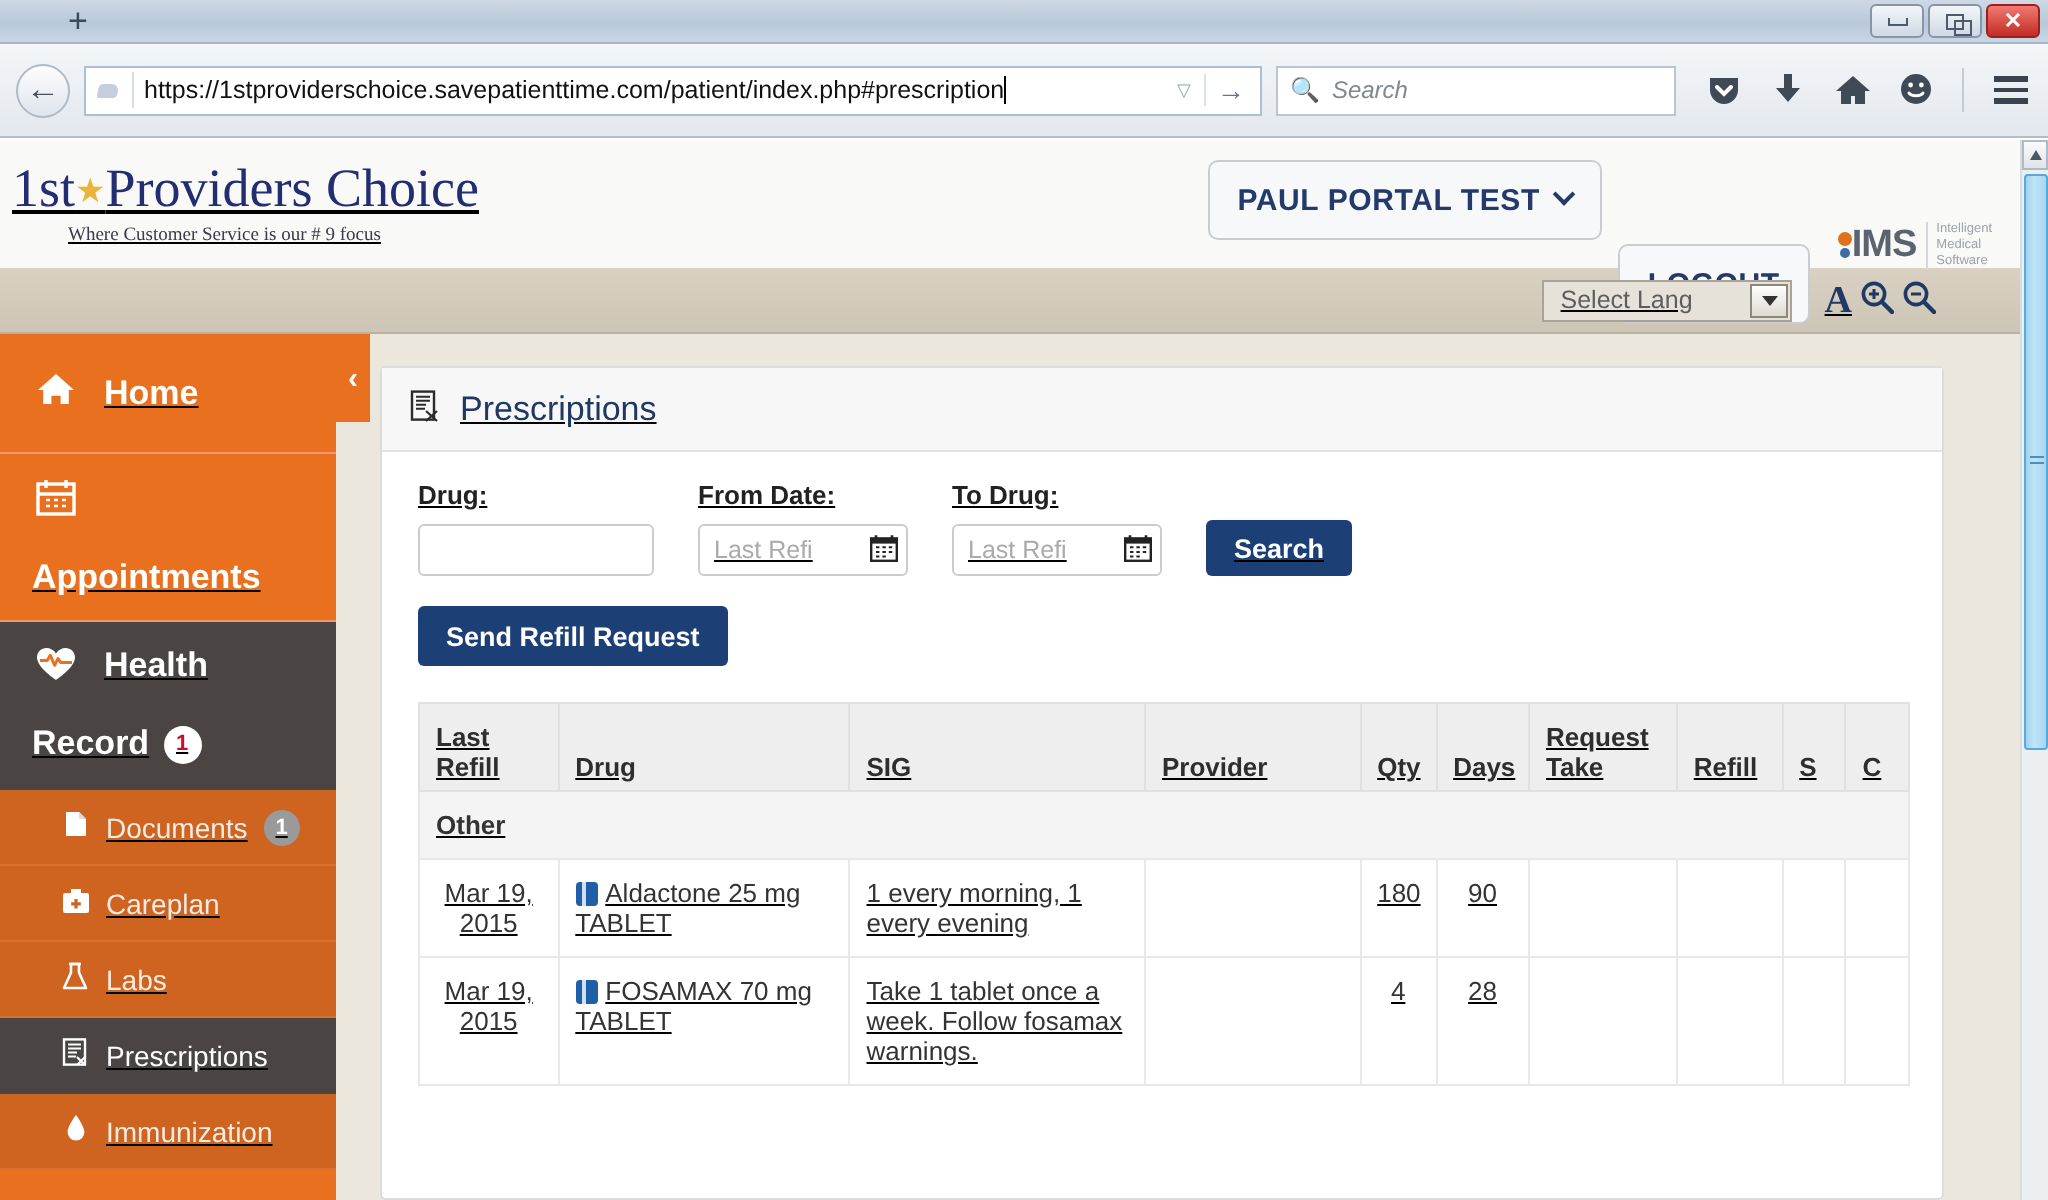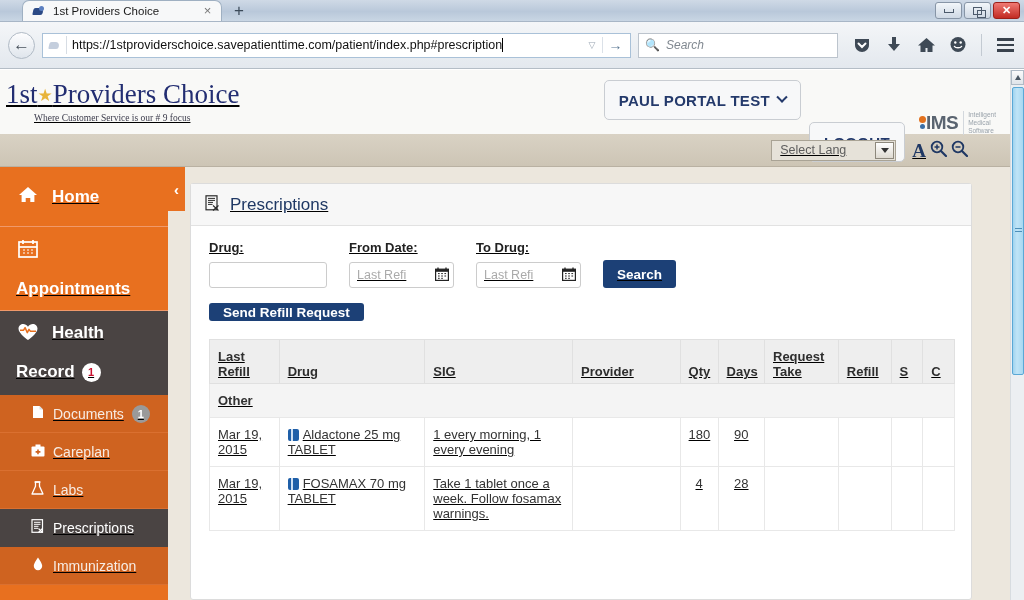--- a/index.html
+++ b/index.html
@@ -345,21 +345,21 @@
   .cal-ico { font-size: 13px; color: #333; }
   .btn-search {
     background: #1c4076; color: #fff; font-weight: bold;
     font-size: 13.5px; border: none; border-radius: 3px;
     height: 28px; padding: 0 14px; cursor: pointer;
   }
   .btn-refill {
     margin-top: 15px;
     background: #1c4076; color: #fff; font-weight: bold;
     font-size: 13.5px; border: none; border-radius: 3px;
-    height: 18px; padding: 0 14px; cursor: pointer;
+    height: 30px; padding: 0 14px; cursor: pointer;
   }
 
   
   table.rx { width: 100%; border-collapse: collapse; margin-top: 18px; table-layout: fixed;}
   table.rx th {
     background: #eeeeee;
     border: 1px solid #e0e0e0;
     font-size: 13px; color: #2e2e2e;
     text-align: left; vertical-align: bottom;
     padding: 9px 8px 4px 8px;
@@ -367,21 +367,21 @@
   }
   table.rx td {
     border: 1px solid #e8e8e8;
     font-size: 13px; color: #333;
     padding: 9px 8px;
     vertical-align: top;
   }
   td.group {
     background: #f4f4f4; font-weight: bold; color: #2e2e2e;
   }
-  td.c-date { color:#4a4a4a;}
+  td.c-date { text-align: center; color:#4a4a4a;}
   td.c-num { text-align: center; }
   .pill-ico {
     display:inline-block; width:11px; height:12px;
     background:#1f5fa8; border-radius:2px; margin-right:4px;
     vertical-align:-2px; position:relative;
   }
   .pill-ico::after{
     content:""; position:absolute; left:3px; top:0; width:2px; height:12px; background:#cfe0f3;
   }
 
@@ -411,25 +411,20 @@
     position:absolute; left:2px; top:140px; width:7px; height:6px;
     background: repeating-linear-gradient(to bottom,#4c8fba 0 1px,transparent 1px 3px);
   }
 </style>
 </head>
 <body>
 
 <div id="browser-window">
 
   <div class="titlebar">
-    <div class="tab">
-      <span class="tab-favicon"></span>
-      <span class="tab-title">1st Providers Choice</span>
-      <span class="tab-close">×</span>
-    </div>
     <div class="newtab">+</div>
     <div class="wincontrols">
       <div class="wc">
           <span class="wc-min-glyph"></span>
         </div>
       <div class="wc">
           <span class="wc-max-glyph"></span>
         </div>
       <div class="wc wc-close">✕</div>
     </div>

